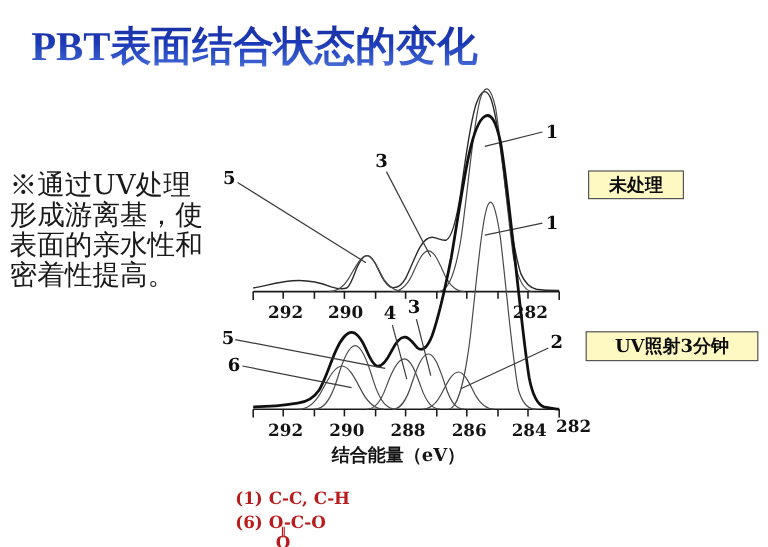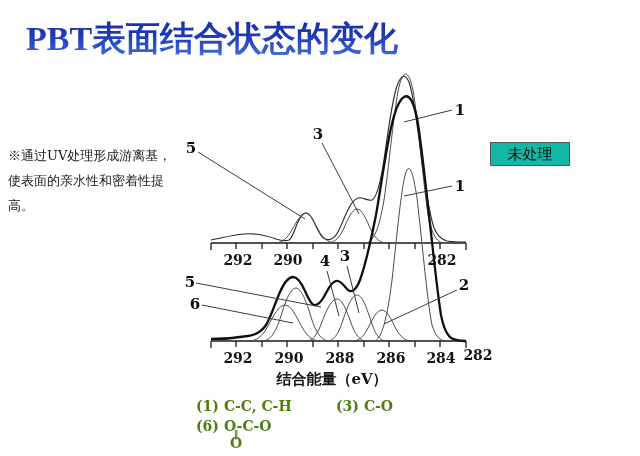--- a/index.html
+++ b/index.html
@@ -36,33 +36,33 @@
     background-clip: text;
     color: transparent;
     -webkit-text-fill-color: transparent;
   }
   
   #note {
     position: absolute;
     left: 8px;
     top: 143px;
     width: 172px;
-    font-size: 13px;
+    font-size: 23px;
     line-height: 25px;
     color: #1a1a1a;
     font-family: "DejaVu Serif", "Liberation Serif", serif;
   }
   
   .tagbox {
     position: absolute;
     border: 1px solid #55565a;
-    background: #14b8a6;
+    background: #fef9c3;
     color: #0d0d0d;
     font-size: 15px;
-    font-weight: normal;
+    font-weight: bold;
     text-align: center;
     white-space: nowrap;
     box-sizing: border-box;
     font-family: "DejaVu Serif", "Liberation Serif", serif;
   }
   #box-untreated {
     left: 490px;
     top: 142px;
     width: 80px;
     height: 24px;
@@ -107,26 +107,26 @@
     font-family: "DejaVu Serif", "Liberation Serif", serif;
     font-size: 15px;
     font-weight: bold;
     fill: #141414;
     text-anchor: middle;
   }
   
   #legend {
     position: absolute;
     left: 196px;
-    top: 396px;
+    top: 406px;
     width: 420px;
     font-family: "DejaVu Serif", "Liberation Serif", serif;
     font-size: 14px;
     font-weight: bold;
-    color: #4d7c0f;
+    color: #b91c1c;
   }
   .legend-row {
     display: flex;
     line-height: 20px;
   }
   .legend-cell { width: 140px; white-space: nowrap; }
   .legend-cell.sub { position: relative; }
   .subgroup { position: relative; display: inline-block; }
   .bond-stack {
     position: absolute;
@@ -142,20 +142,21 @@
 </head>
 <body>
 
 <div id="slide">
 
   <div id="title">PBT表面结合状态的变化</div>
 
   <div id="note">※通过UV处理形成游离基，使表面的亲水性和密着性提高。</div>
 
   <div class="tagbox" id="box-untreated">未处理</div>
+  <div class="tagbox" id="box-uv">UV照射3分钟</div>
 
   <svg id="figure" viewBox="0 0 640 456">
 
     <g>
 
       <line class="axisline" x1="211" y1="243" x2="466" y2="243"></line>
       <g>
         <line class="tick" x1="211" y1="243" x2="211" y2="250"></line>
         <line class="tick" x1="236" y1="243" x2="236" y2="249"></line>
         <line class="tick" x1="262" y1="243" x2="262" y2="249"></line>
@@ -280,24 +281,20 @@
 
       <text class="axistitle" x="332" y="384">结合能量（eV）</text>
     </g>
   </svg>
 
   <div id="legend">
     <div class="legend-row">
       <span class="legend-cell">
         <span>(1)</span>
         <span>C-C, C-H</span>
-      </span>
-      <span class="legend-cell">
-        <span>(3)</span>
-        <span>C-O</span>
       </span>
     </div>
     <div class="legend-row">
       <span class="legend-cell sub">
         <span class="subgroup">
           <span>(6)</span>
           <span>O-C-O</span>
           <span class="bond-stack">
             <span class="dbl">‖</span>
             <span class="oatom">O</span>

